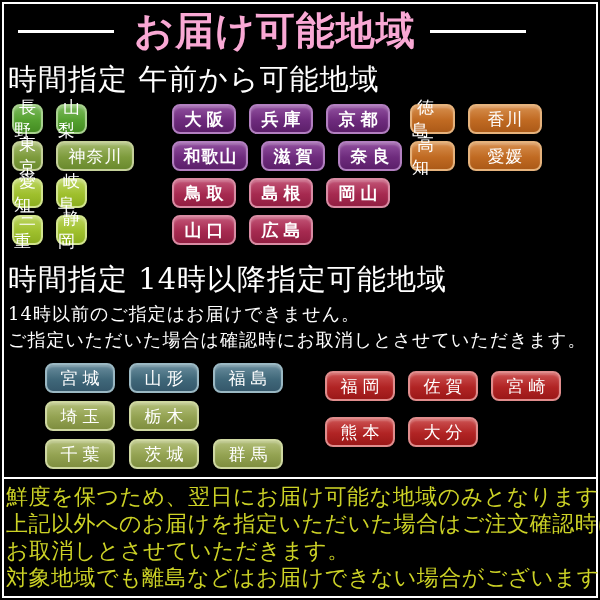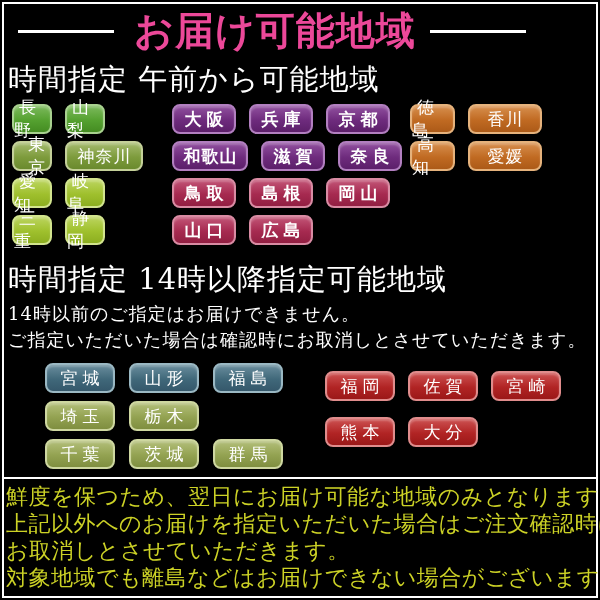--- a/index.html
+++ b/index.html
@@ -4,40 +4,40 @@
 <style>
   html,body{margin:0;padding:0;background:#000;}
   .page{position:relative;width:600px;height:600px;background:#000;overflow:hidden;
         font-family:"DejaVu Serif","Liberation Serif",serif;}
   .frame{position:absolute;left:2px;top:2px;right:2px;bottom:2px;border:2px solid #fff;pointer-events:none;}
   
   .title-row{position:absolute;top:4px;left:0;right:0;height:54px;display:flex;align-items:center;padding-left:18px;}
   .dash{width:96px;height:3px;background:#fff;flex:none;}
   .dash.l{margin-right:20px;}
   .dash.r{margin-left:14px;}
-  h1{margin:0;font-size:39px;font-weight:bold;color:#ec4899;letter-spacing:1px;white-space:nowrap;}
+  h1{margin:0;font-size:39px;font-weight:bold;color:#f9a8d4;letter-spacing:1px;white-space:nowrap;}
   
   h2{position:absolute;left:8px;margin:0;font-size:29px;font-weight:normal;color:#fff;white-space:nowrap;letter-spacing:1px;}
   .h-morning{top:60px;}
   .h-afternoon{top:260px;}
   .notes{position:absolute;left:8px;top:301px;color:#fff;}
   .notes p{margin:0;font-size:18px;line-height:26px;letter-spacing:1px;white-space:nowrap;}
   
   .grid1{position:absolute;left:12px;top:104px;}
   .grid1 .row{display:flex;gap:14px;margin-bottom:7px;}
   .pgroup{display:flex;gap:13px;flex:none;}
   .g1{width:146px;}
   .g2{width:224px;font-weight:bold;}
   .pref{height:30px;box-sizing:border-box;border:2px solid;border-radius:8px;flex:none;
         display:flex;align-items:center;justify-content:center;
         color:#fff;font-size:17px;letter-spacing:5px;text-indent:5px;
         font-family:"DejaVu Sans","Liberation Sans",sans-serif;
         box-shadow:inset 0 2px 2px rgba(255,255,255,.22);}
   .pref.wide{letter-spacing:1px;text-indent:1px;}
-  .g1 .pref{width:40px;} .g1 .pref.wide{width:78px;}
+  .g1 .pref{width:31px;} .g1 .pref.wide{width:78px;}
   .g2 .pref{width:64px;} .g2 .pref.wide{width:76px;}
   .g3 .pref{width:45px;} .g3 .pref.wide{width:74px;}
   .grid2{position:absolute;top:363px;}
   .grid2 .row{display:flex;margin-bottom:8px;}
   .grid2L{left:45px;} .grid2L .row{gap:14px;}
   .grid2R{left:325px;} .grid2R .row{gap:13px;}
   .grid2 .pref{width:70px;}
   
   .c-green{border-color:#a8d18f;background:linear-gradient(#7cb95c,#55a130 55%,#448c22);}
   .c-olive{border-color:#c4d099;background:linear-gradient(#a4ba6e,#7d9b3c 55%,#6a8a2e);text-align:right;}

